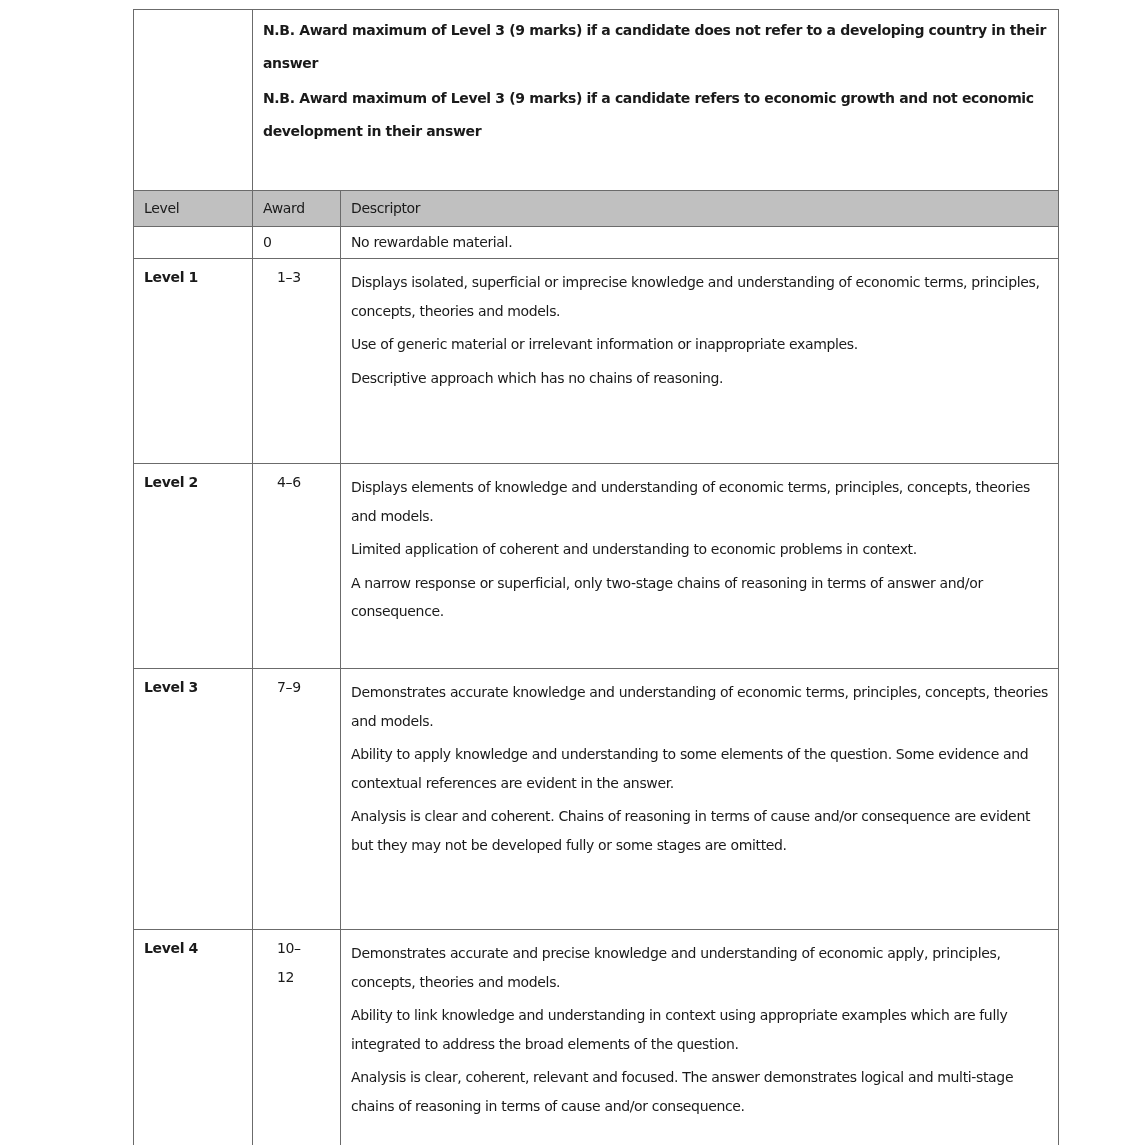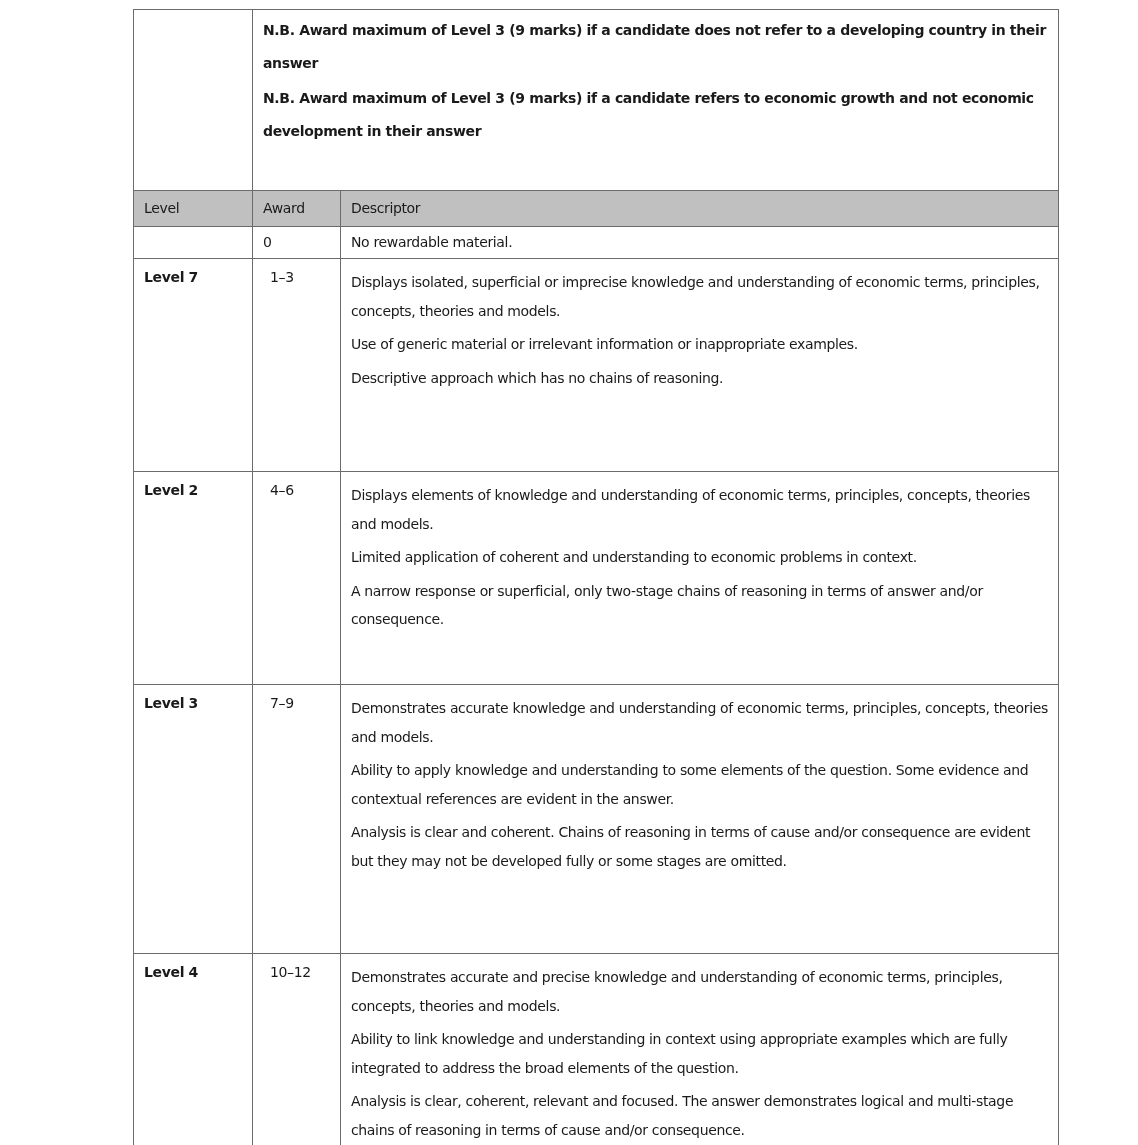--- a/index.html
+++ b/index.html
@@ -7,22 +7,22 @@
          font-family:"DejaVu Sans", "Liberation Sans", sans-serif; color:#1a1a1a; }
   table { position:absolute; left:133px; top:9px; width:925px; border-collapse:collapse;
           table-layout:fixed; }
   td { border:1.5px solid #6b6b6b; vertical-align:top; padding:0; font-size:14px; line-height:28.5px; letter-spacing:-0.35px; }
   col.c1 { width:119px; } col.c2 { width:88px; } col.c3 { width:718px; }
   .note-cell { padding:4px 10px 0 10px; height:176px; }
   .note { font-weight:bold; line-height:33px; margin:0 0 2px 0; }
   .hdr td { background:#c0c0c0; height:31px; line-height:31px; padding:2px 10px; vertical-align:middle; }
   .zero td { height:31px; line-height:31px; padding:0 10px; vertical-align:middle; }
   .lvl { font-weight:bold; padding:4px 10px; }
-  .mark { padding:4px 17px; }
-  .desc { padding:9px 10px 16px 10px; }
+  .mark { padding:4px 24px; }
+  .desc { padding:9px 10px 8px 10px; }
   .desc p { margin:0 0 5px 0; }
   .r1 td { height:187px; } .r2 td { height:187px; } .r3 td { height:243px;margin-top:32px; } .r4 td { height:250px; }
 </style>
 </head>
 <body>
 
 <table>
   <colgroup>
       <col class="c1">
       <col class="c2">
@@ -40,21 +40,21 @@
     <td>Level</td>
     <td>Award</td>
     <td>Descriptor</td>
   </tr>
   <tr class="zero">
     <td></td>
     <td>0</td>
     <td>No rewardable material.</td>
   </tr>
   <tr class="r1">
-    <td class="lvl">Level 7</td>
+    <td class="lvl">Level 1</td>
     <td class="mark">1–3</td>
     <td class="desc">
       <p>Displays isolated, superficial or imprecise knowledge and understanding of economic terms, principles, concepts, theories and models.</p>
       <p>Use of generic material or irrelevant information or inappropriate examples.</p>
       <p>Descriptive approach which has no chains of reasoning.</p>
     </td>
   </tr>
   <tr class="r2">
     <td class="lvl">Level 2</td>
     <td class="mark">4–6</td>
@@ -70,19 +70,19 @@
     <td class="desc">
       <p>Demonstrates accurate knowledge and understanding of economic terms, principles, concepts, theories and models.</p>
       <p>Ability to apply knowledge and understanding to some elements of the question. Some evidence and contextual references are evident in the answer.</p>
       <p>Analysis is clear and coherent. Chains of reasoning in terms of cause and/or consequence are evident but they may not be developed fully or some stages are omitted.</p>
     </td>
   </tr>
   <tr class="r4">
     <td class="lvl">Level 4</td>
     <td class="mark">10–12</td>
     <td class="desc">
-      <p>Demonstrates accurate and precise knowledge and understanding of economic terms, principles, concepts, theories and models.</p>
+      <p>Demonstrates accurate and precise knowledge and understanding of economic apply, principles, concepts, theories and models.</p>
       <p>Ability to link knowledge and understanding in context using appropriate examples which are fully integrated to address the broad elements of the question.</p>
       <p>Analysis is clear, coherent, relevant and focused. The answer demonstrates logical and multi-stage chains of reasoning in terms of cause and/or consequence.</p>
     </td>
   </tr>
 </tbody>
   </table>
 
 </body></html>

